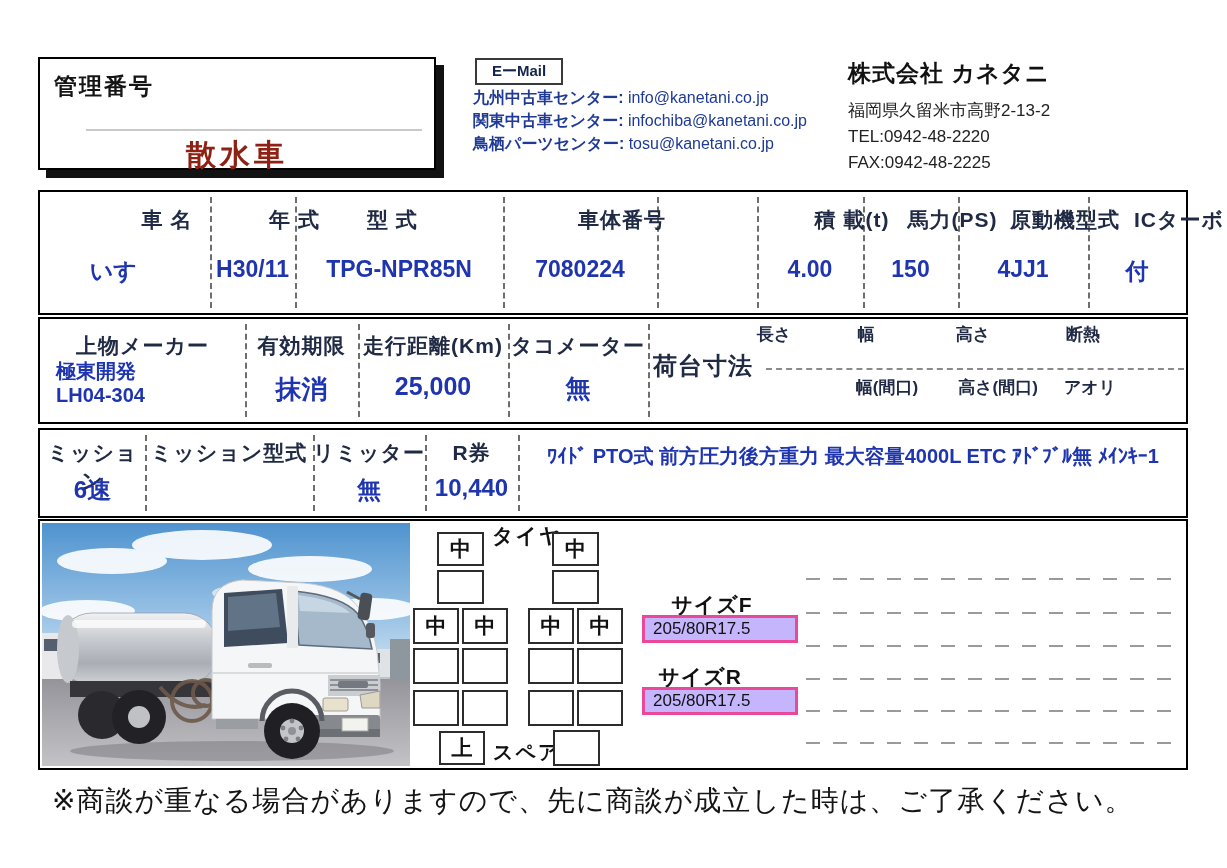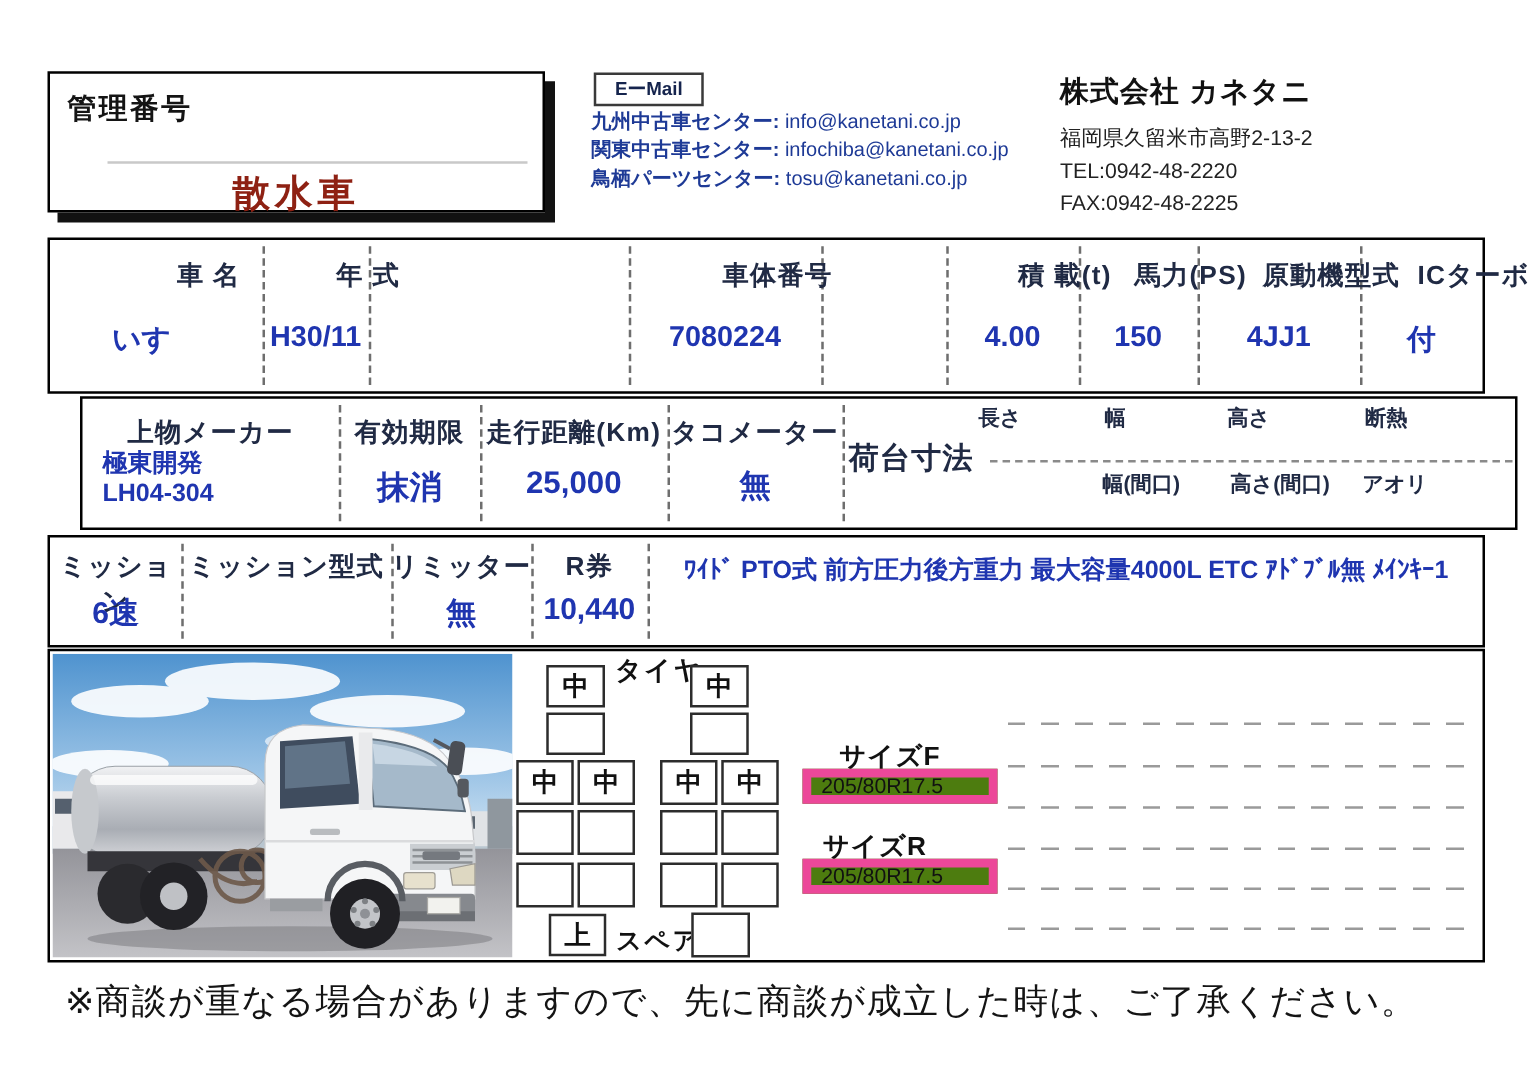--- a/index.html
+++ b/index.html
@@ -34,21 +34,21 @@
   .email-row .ad{font-weight:normal;}
 
   
   .company{position:absolute;left:848px;top:58px;width:360px;}
   .co-name{font-size:23px;font-weight:bold;color:#111;margin-bottom:9px;letter-spacing:1px;}
   .co-line{font-size:17px;color:#222;line-height:26px;}
 
   
   .sec{position:absolute;left:38px;width:1150px;border:2px solid #000;background:#fff;}
   .sec1{top:190px;height:125px;}
-  .sec2{top:317px;height:107px;margin-left:26px;}
+  .sec2{top:317px;height:107px;}
   .sec3{top:428px;height:90px;}
   .sec4{top:519px;height:251px;}
   .vsep{position:absolute;top:5px;bottom:5px;width:0;border-left:2px dashed #6e6e6e;}
   .cell{position:absolute;top:0;height:100%;text-align:center;}
   .cl{position:absolute;left:0;width:100%;font-weight:bold;color:var(--label-navy);font-size:21px;letter-spacing:1px;}
   .cv{position:absolute;left:0;width:100%;font-weight:bold;color:var(--value-blue);font-size:23px;}
   .sec1 .cl{top:14px;margin-left:42px;}  .sec1 .cv{top:64px;}
   .sec2 .cl{top:13px;}  .sec2 .cv{top:53px;}
   .sec3 .cl{top:9px;}   .sec3 .cv{top:44px;font-size:24px;}
   .maker-val{position:absolute;left:16px;top:40px;text-align:left;font-weight:bold;
@@ -62,21 +62,21 @@
   
   .remarks{position:absolute;left:480px;top:14px;width:660px;padding-left:6px;text-align:center;
            font-size:20px;font-weight:bold;color:var(--value-blue);line-height:24px;}
 
   
   .photo{position:absolute;left:2px;top:2px;width:368px;height:243px;display:block;}
   .tbox{position:absolute;border:2px solid #2c2c2c;background:#fff;display:flex;align-items:center;justify-content:center;
         font-size:21px;font-weight:bold;color:#111;}
   .tire-title{position:absolute;font-size:21px;font-weight:bold;color:#111;letter-spacing:2px;white-space:nowrap;}
   .size-label{position:absolute;transform:translateX(-50%);font-size:21px;font-weight:bold;color:#111;letter-spacing:1px;white-space:nowrap;}
-  .size-box{position:absolute;width:156px;height:28px;border:7px solid #ec4899;background:#4d7c0f;
+  .size-box{position:absolute;width:156px;height:28px;border:3px solid #ec4899;background:#c4b5fd;
             font-size:17px;color:#111;display:flex;align-items:center;padding-left:8px;}
   .wline{position:absolute;left:766px;width:370px;height:2px;
          background:repeating-linear-gradient(90deg,#9a9a9a 0 14px,transparent 14px 27px);}
 
   
   .footer{position:absolute;left:52px;top:782px;font-size:28px;font-weight:400;color:#141414;letter-spacing:1px;}
 </style>
 </head>
 <body>
 
@@ -120,20 +120,24 @@
     <div class="vsep" style="left:823px"></div>
     <div class="vsep" style="left:918px"></div>
     <div class="vsep" style="left:1048px"></div>
     <div class="cell" style="left:0;width:170px">
       <div class="cl">車 名</div>
       <div class="cv">いすゞ</div>
     </div>
     <div class="cell" style="left:170px;width:85px">
       <div class="cl">年 式</div>
       <div class="cv">H30/11</div>
+    </div>
+    <div class="cell" style="left:255px;width:208px">
+      <div class="cl" style="text-align:left;padding-left:30px">型 式</div>
+      <div class="cv">TPG-NPR85N</div>
     </div>
     <div class="cell" style="left:463px;width:154px">
       <div class="cl">車体番号</div>
       <div class="cv">7080224</div>
     </div>
     <div class="cell" style="left:717px;width:106px">
       <div class="cl">積 載(t)</div>
       <div class="cv">4.00</div>
     </div>
     <div class="cell" style="left:823px;width:95px">

